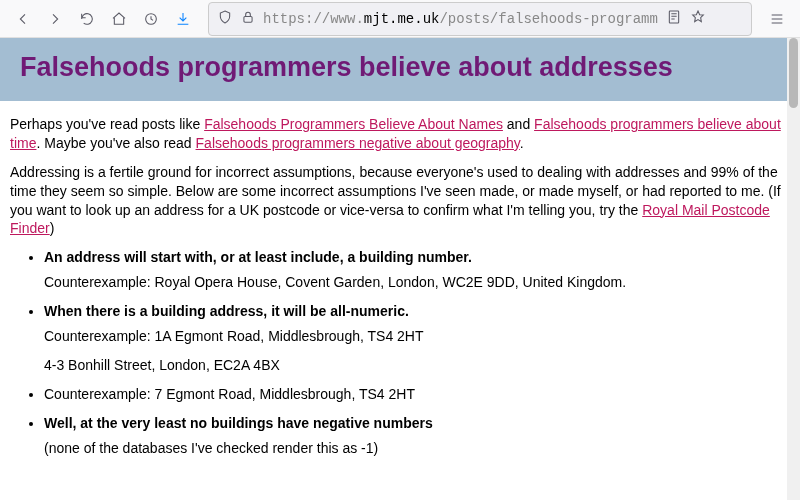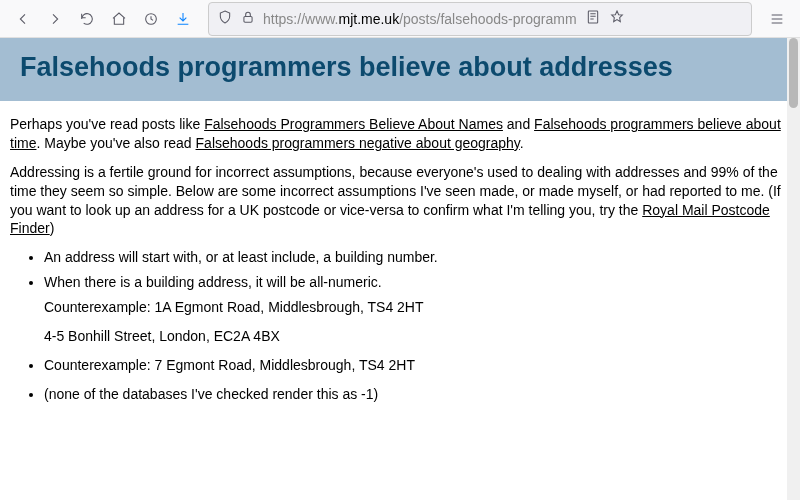--- a/index.html
+++ b/index.html
@@ -40,42 +40,43 @@
     height: 34px;
     margin: 0 8px;
     padding: 6px 8px;
     background: #f0f0f4;
     border: 1px solid #ccc;
     border-radius: 4px;
     gap: 8px;
     font-size: 14px;
     color: #5b5b66;
     overflow: hidden;
+    font-family: Liberation Mono, monospace;
   }
   .urlbar .text { white-space: nowrap; overflow: hidden; color: #888; }
   .urlbar .text .host { color: #000; }
   .banner {
     background: #a3bdd2;
     padding: 14px 20px 18px 20px;
   }
   .banner h1 {
     margin: 0;
     font-size: 27px;
     font-weight: bold;
-    color: #0c4a6e;
+    color: #701a75;
   }
   .content {
     padding: 14px 10px 0 10px;
     line-height: 1.35;
   }
   .content p { margin: 0 0 10px 0; }
-  a { color: #000000; text-decoration: underline; }
+  a { color: #be185d; text-decoration: underline; }
   ul { margin: 6px 0 0 0; padding-left: 34px; }
   li { margin-bottom: 4px; }
-  li .ft { font-weight: normal; margin-bottom:6px;}
+  li .ft { font-weight: bold; margin-bottom:6px;}
   li .sub { margin: 6px 0 10px 0; font-weight: normal; }
   .scrollbar {
     position: absolute;
     right: 0;
     top: 38px;
     bottom: 0;
     width: 13px;
     background: #f0f0f0;
   }
   .thumb {
@@ -153,30 +154,32 @@
 <div class="content">
   <p>
     <span>Perhaps you've read posts like </span><a href="#">Falsehoods Programmers Believe About Names</a><span> and </span><a href="#">Falsehoods programmers believe about time</a><span>. Maybe you've also read </span><a href="#">Falsehoods programmers negative about geography</a><span>.</span>
   </p>
   <p>
     <span>Addressing is a fertile ground for incorrect assumptions, because everyone's used to dealing with addresses and 99% of the time they seem so simple. Below are some incorrect assumptions I've seen made, or made myself, or had reported to me. (If you want to look up an address for a UK postcode or vice-versa to confirm what I'm telling you, try the </span><a href="#">Royal Mail Postcode Finder</a><span>)</span>
   </p>
   <ul>
     <li>
       <div class="ft">An address will start with, or at least include, a building number.</div>
+      <div class="sub">Counterexample: Royal Opera House, Covent Garden, London, WC2E 9DD, United Kingdom.</div>
     </li>
     <li>
       <div class="ft">When there is a building address, it will be all-numeric.</div>
       <div class="sub">Counterexample: 1A Egmont Road, Middlesbrough, TS4 2HT</div>
-      <div class="sub">4-5 Bonhill Street, London, EC2A 4BX</div>
+      <div class="sub">4-3 Bonhill Street, London, EC2A 4BX</div>
     </li>
     <li>
       <div class="sub">Counterexample: 7 Egmont Road, Middlesbrough, TS4 2HT</div>
     </li>
     <li>
+      <div class="ft">Well, at the very least no buildings have negative numbers</div>
       <div class="sub">(none of the databases I've checked render this as -1)</div>
     </li>
   </ul>
 </div>
 
 <div class="scrollbar">
   <div class="thumb"></div>
 </div>
 
 </body></html>

